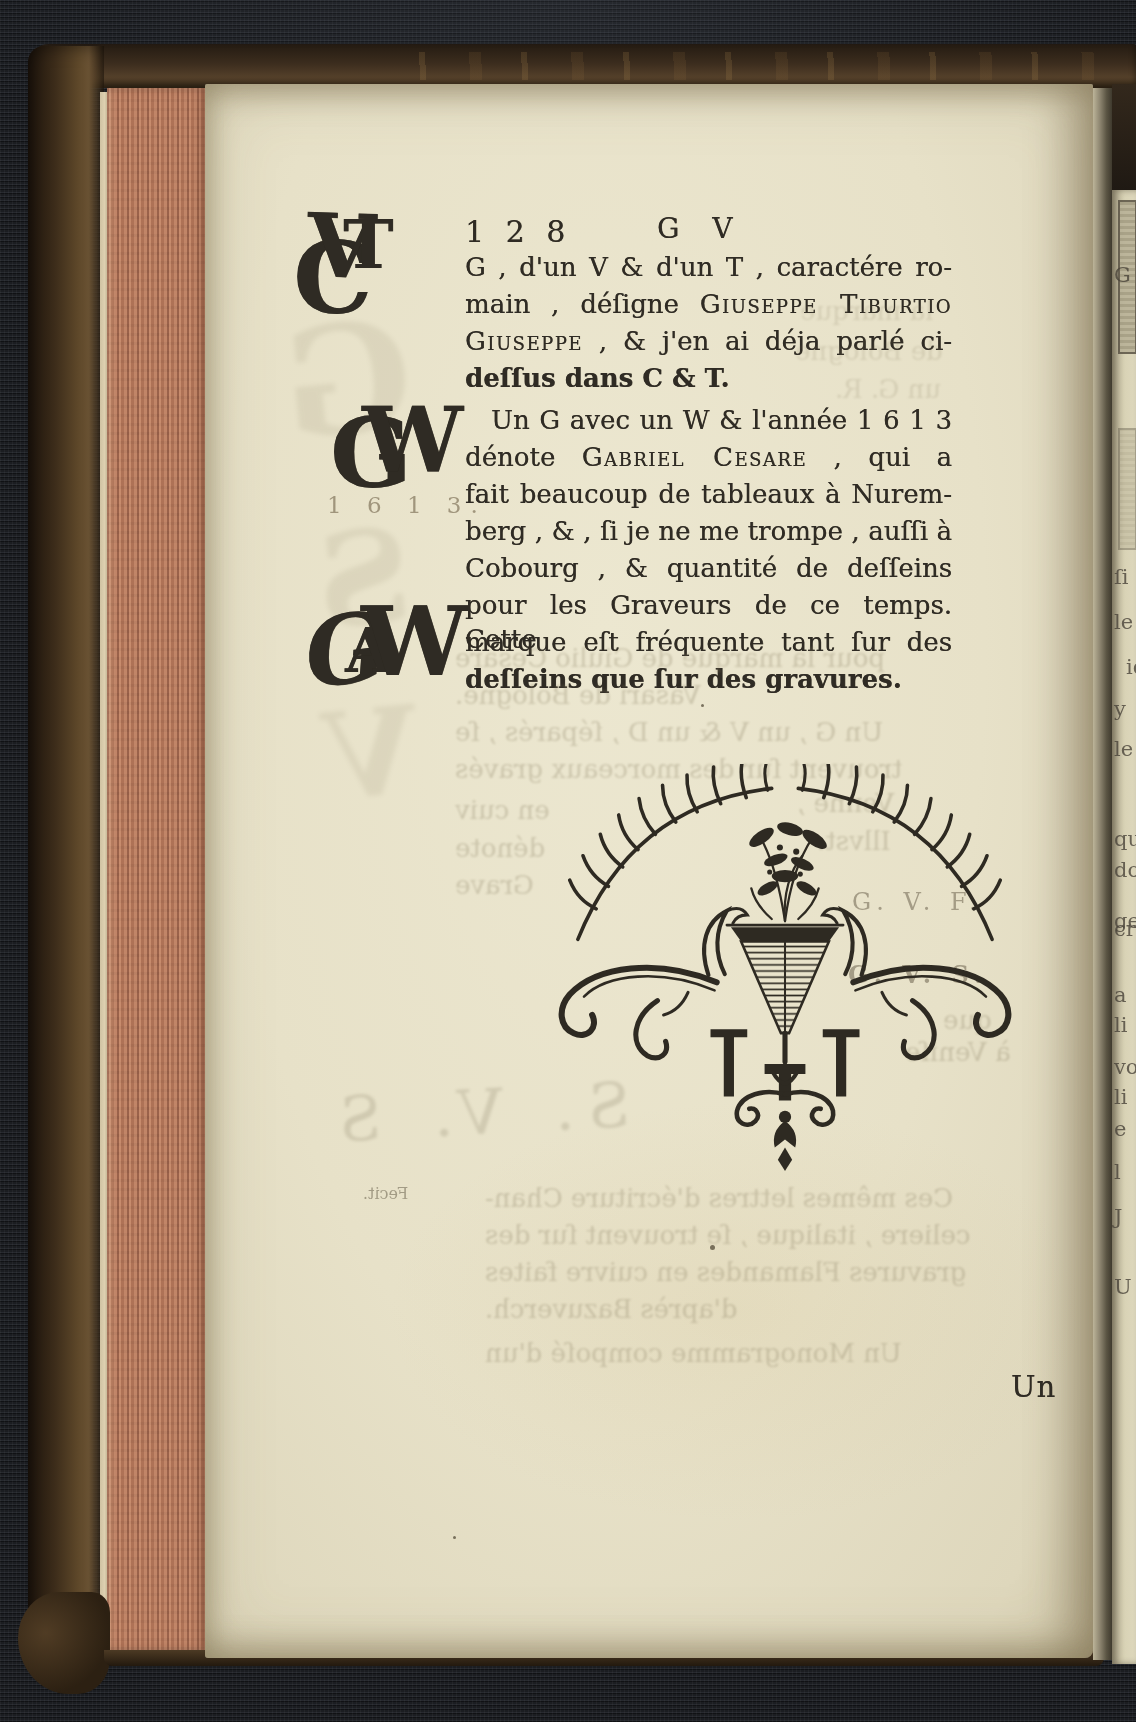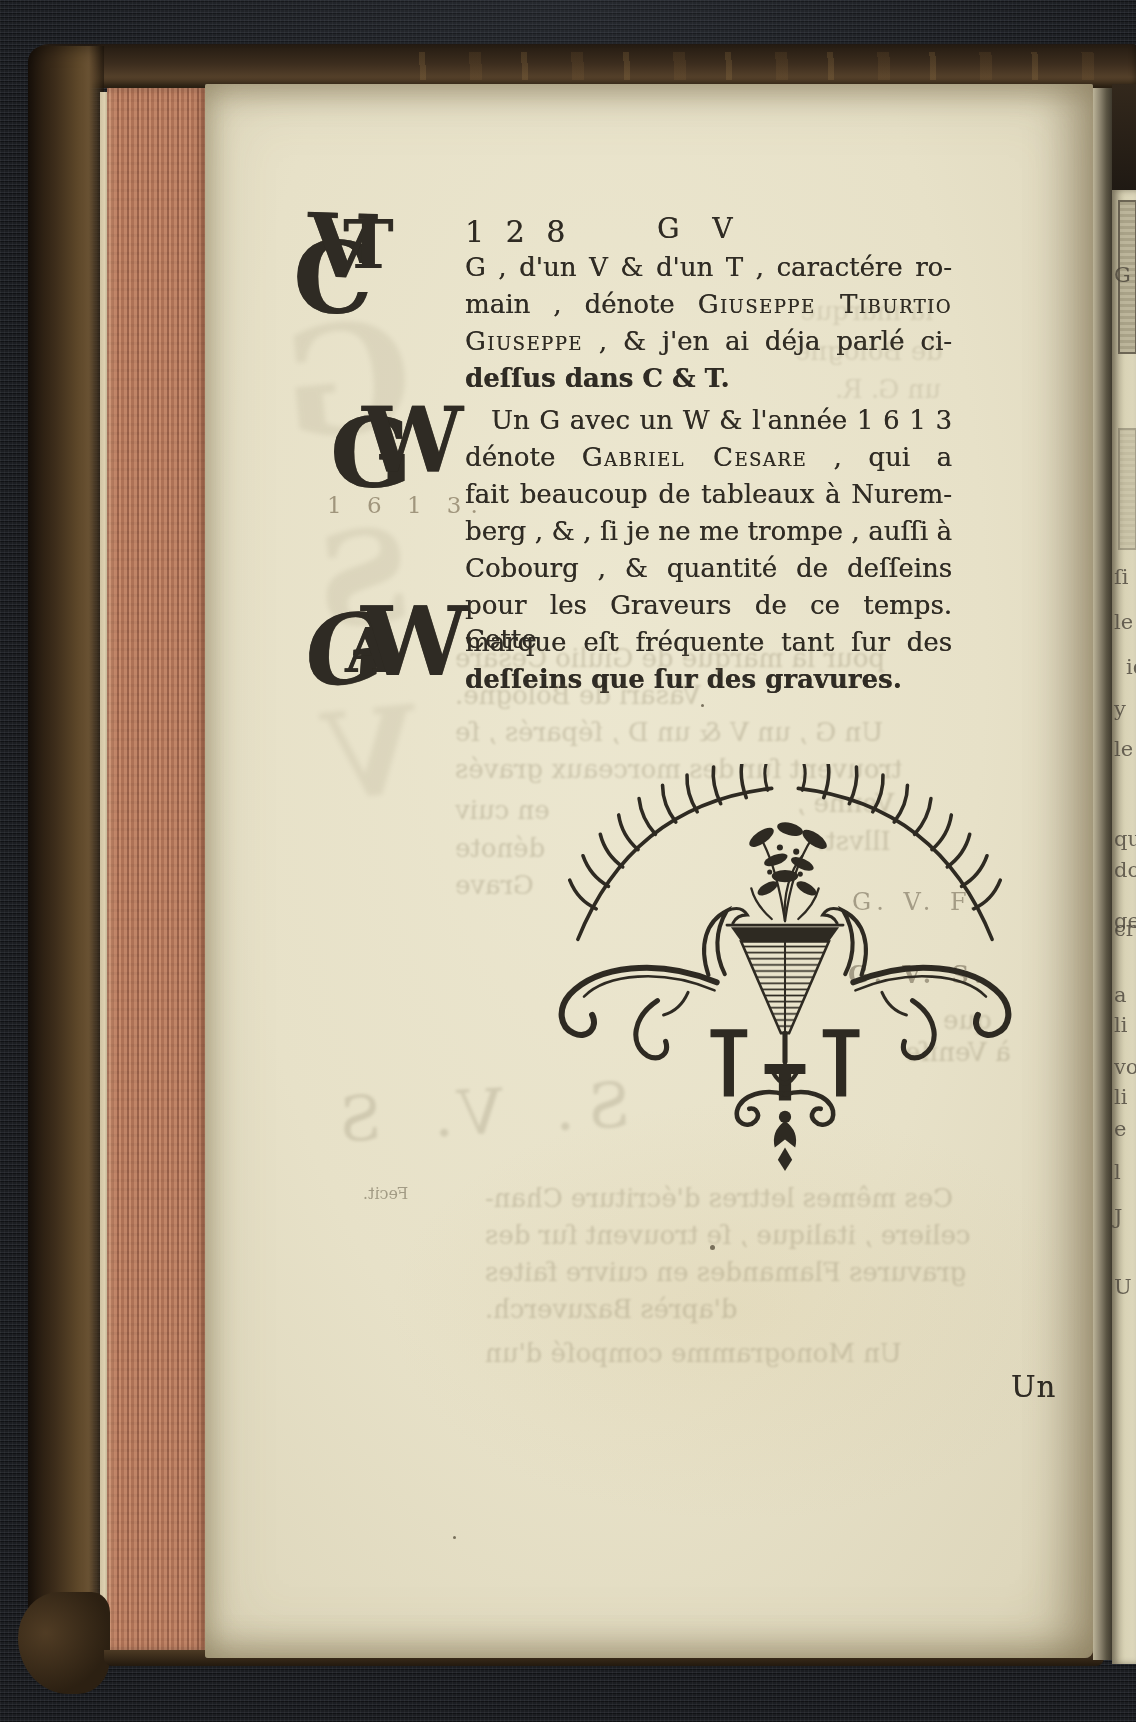--- a/index.html
+++ b/index.html
@@ -129,21 +129,21 @@
       <span class="w">W</span>
     </div>
 
     <div class="abs ink" id="textcol">
       <div class="hline">
         <span id="folio">1 2 8</span>
         <span id="rhead">G V</span>
       </div>
       <div>
         <div class="line">G , d'un V &amp; d'un T , caractére ro-</div>
-        <div class="line"><span>main , dénote </span><span class="sc">Giuseppe Tiburtio</span></div>
+        <div class="line"><span>main , déſigne </span><span class="sc">Giuseppe Tiburtio</span></div>
         <div class="line"><span class="sc">Giuseppe</span><span> , &amp; j'en ai déja parlé ci-</span></div>
         <div class="line end">deſſus dans C &amp; T.</div>
       </div>
       <div class="pgap"></div>
       <div>
         <div class="line indent">Un G avec un W &amp; l'année 1 6 1 3</div>
         <div class="line"><span>dénote </span><span class="sc">Gabriel Cesare</span><span> , qui a</span></div>
         <div class="line">fait beaucoup de tableaux à Nurem-</div>
         <div class="line">berg , &amp; , ſi je ne me trompe , auſſi à</div>
         <div class="line">Cobourg , &amp; quantité de deſſeins</div>

